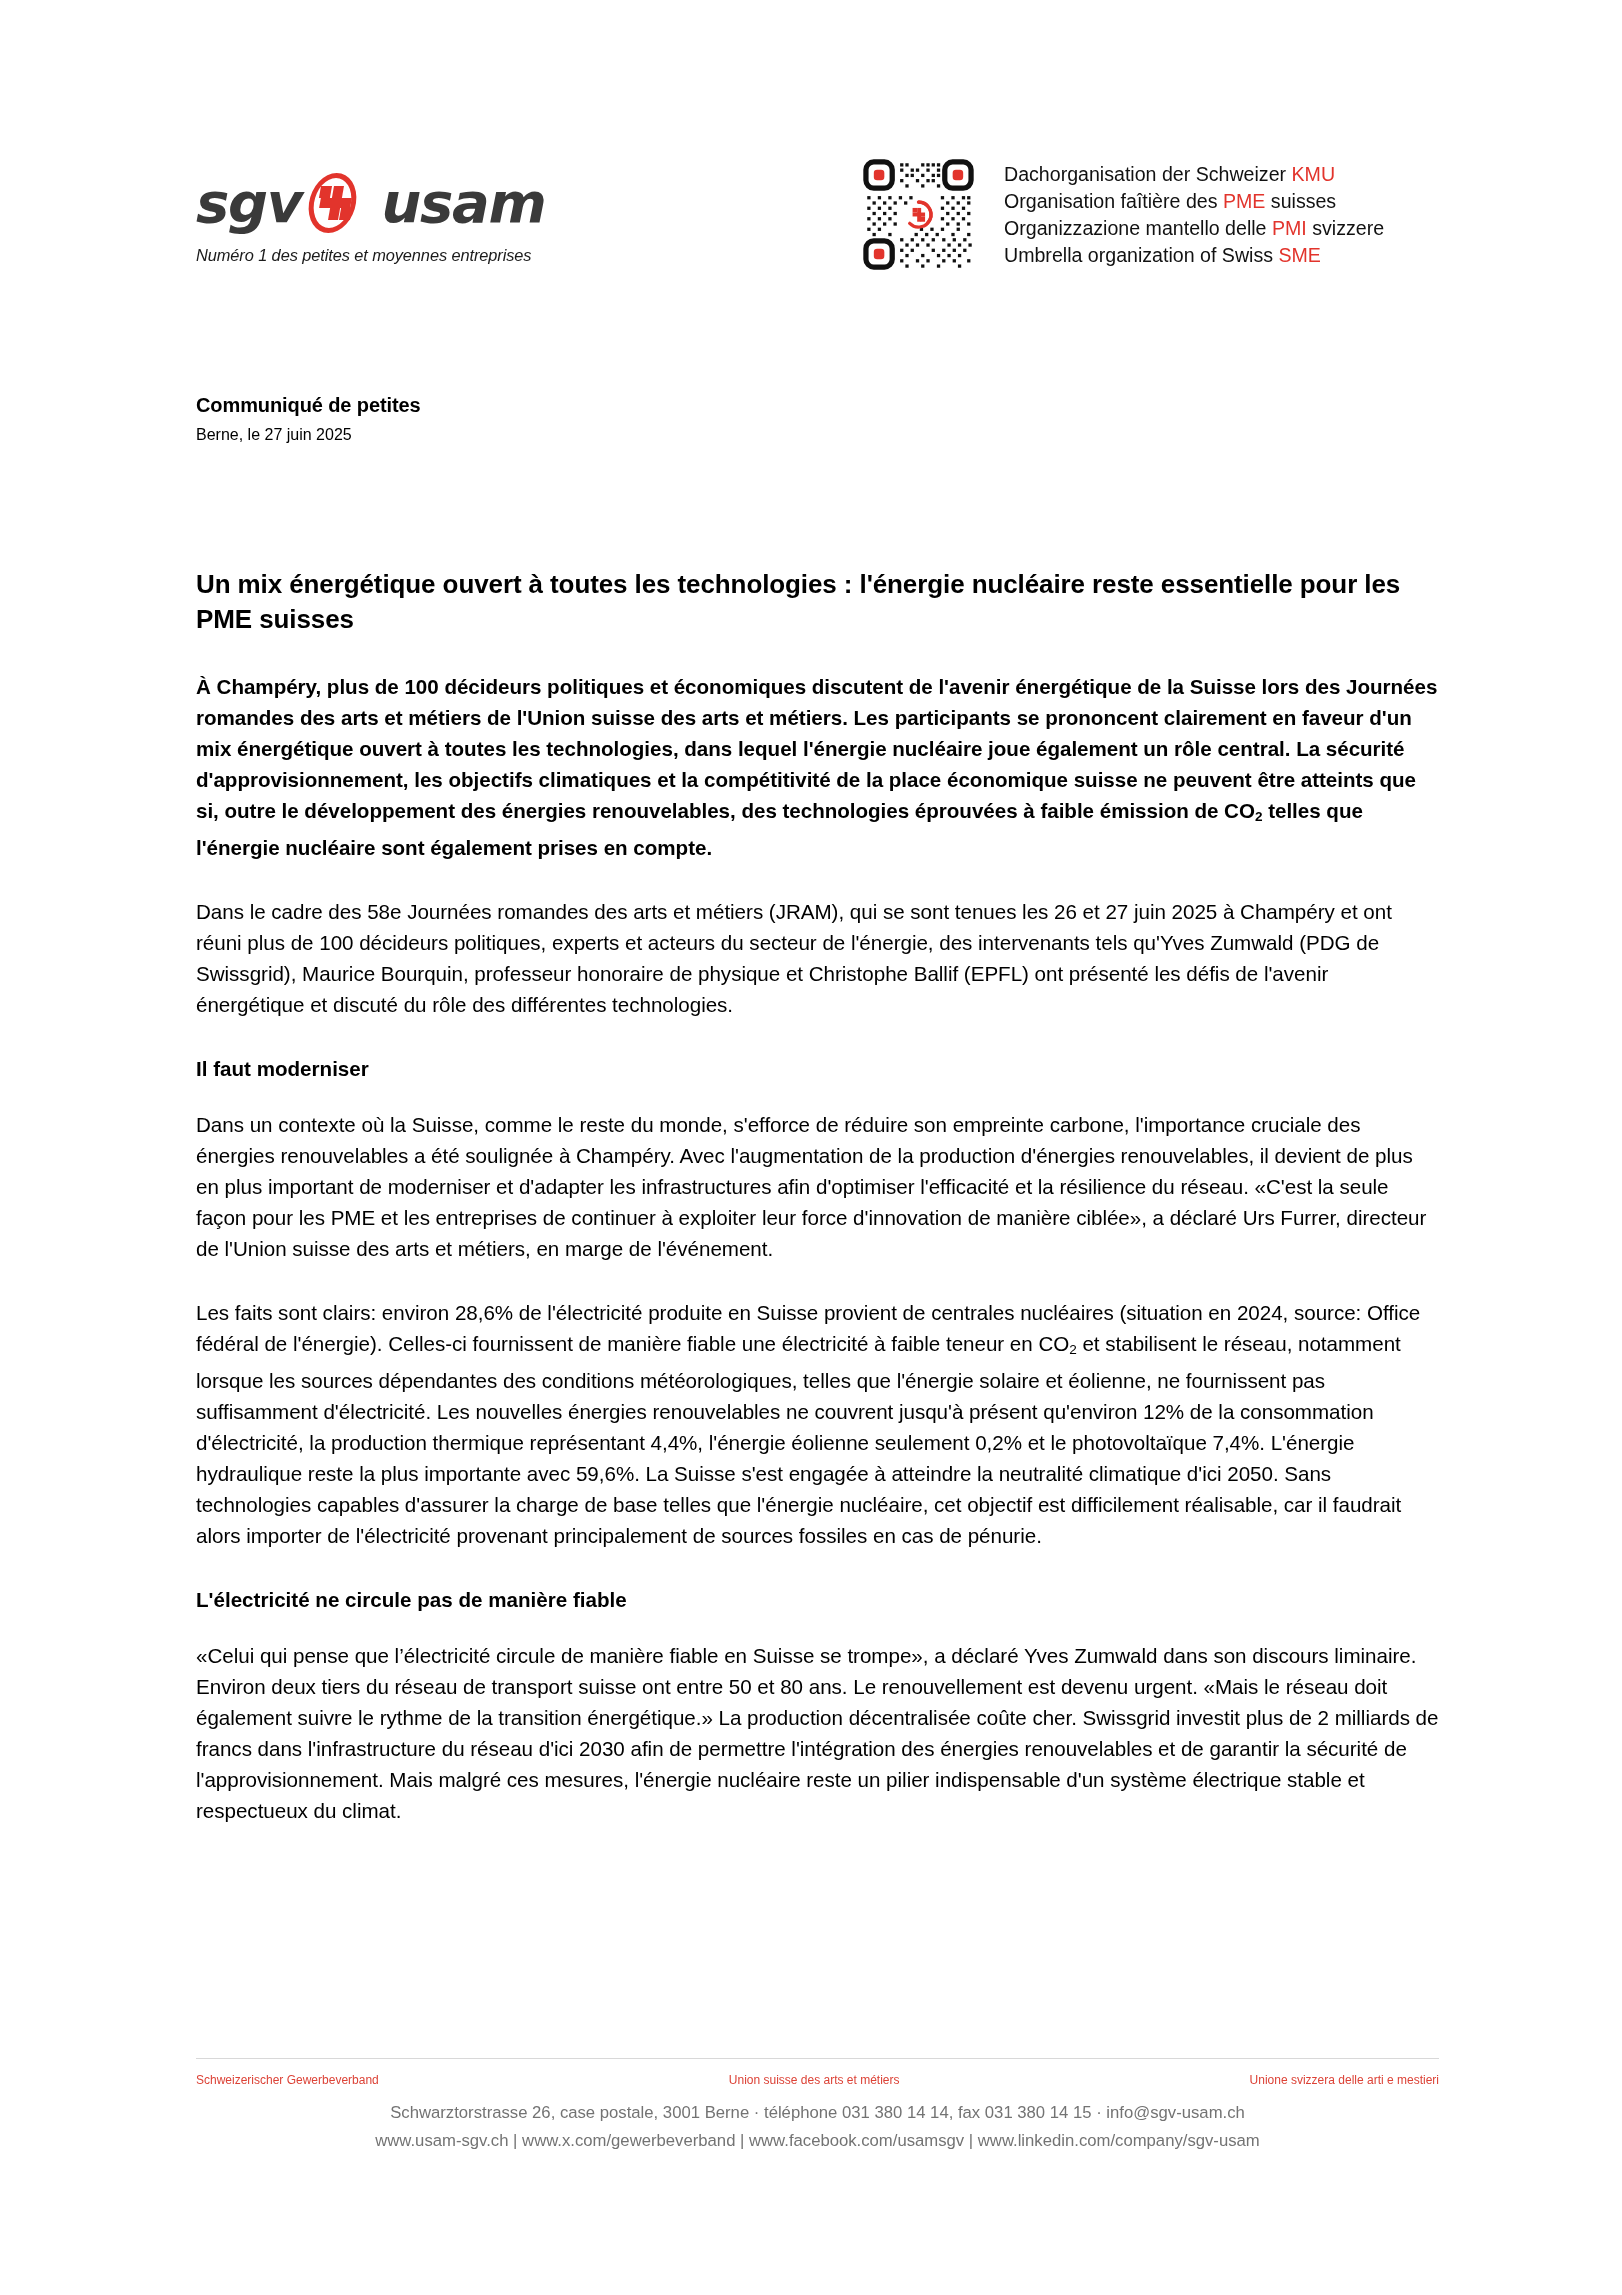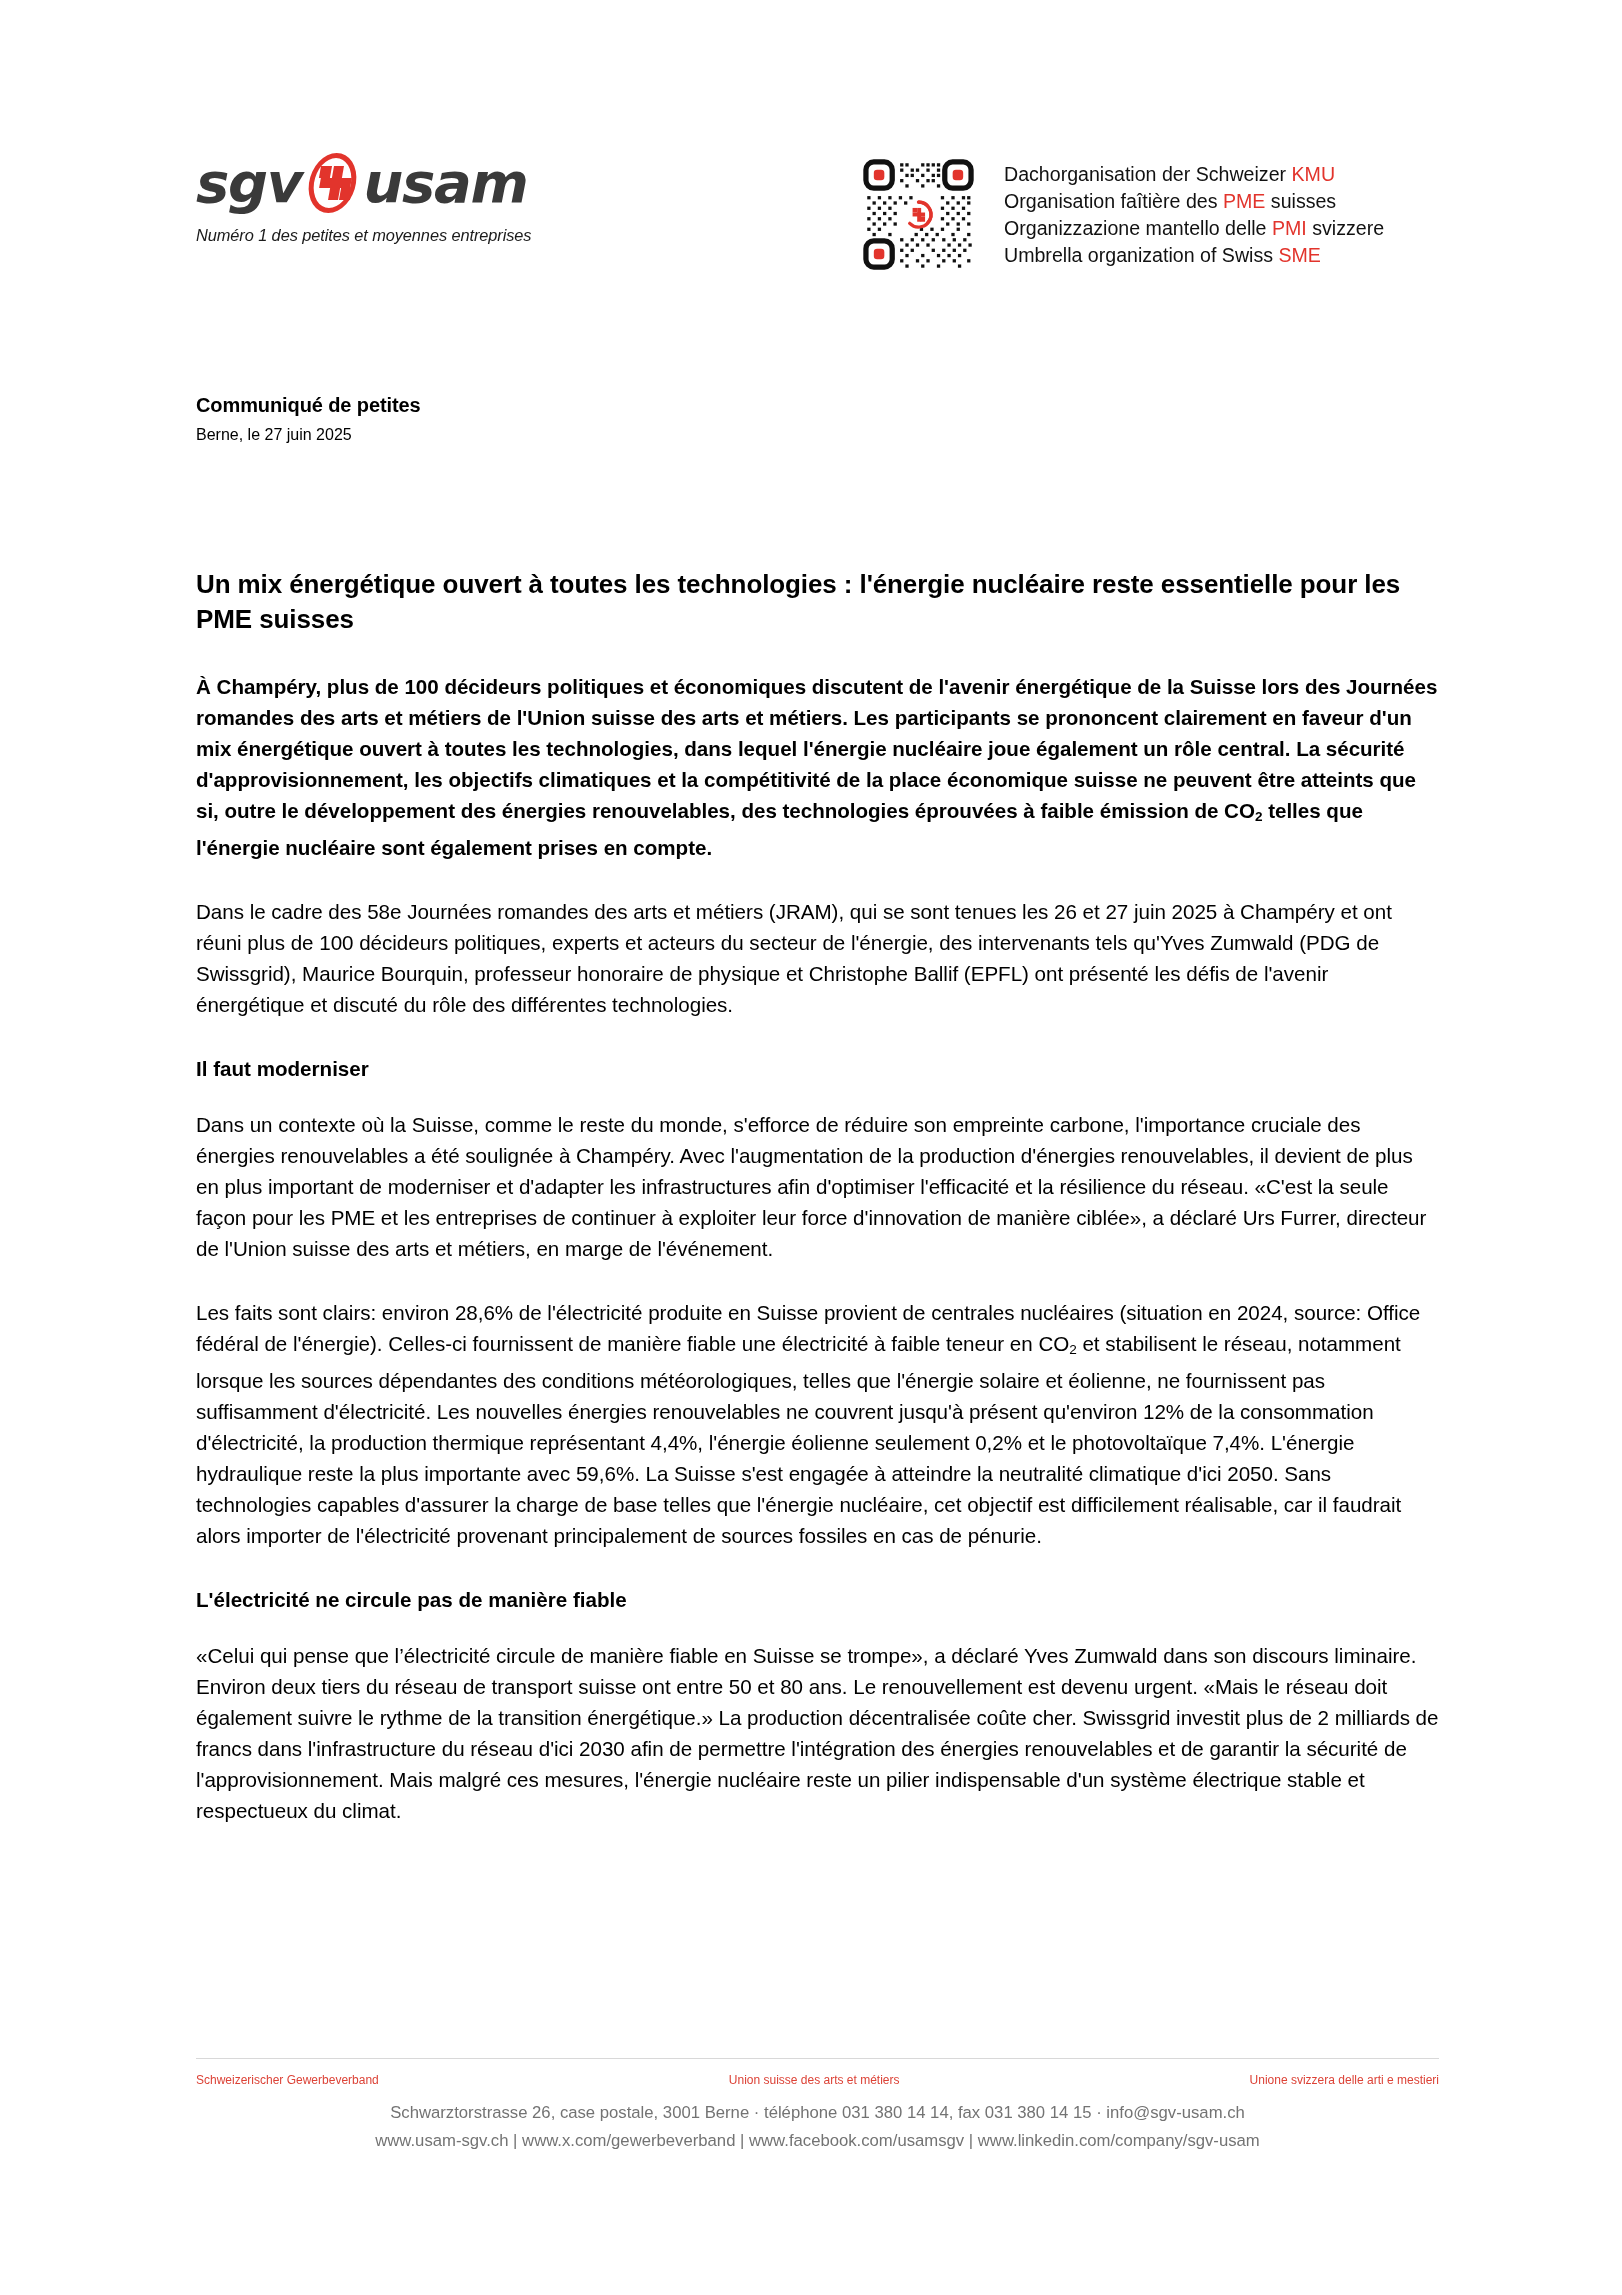--- a/index.html
+++ b/index.html
@@ -27,37 +27,37 @@
   .header {
     position: absolute;
     left: 0;
     top: 149px;
     width: 1622px;
     height: 137px;
   }
   .logo-block {
     position: absolute;
     left: 196px;
-    top: 0;
+    top: 20px;
     width: 406px;
   }
   .logo-wordmark {
     display: flex;
     align-items: center;
     font-family: "DejaVu Sans", sans-serif;
     font-style: italic;
     font-weight: bold;
     font-size: 56px;
     letter-spacing: -1.3px;
     color: #3a3a3a;
     line-height: 1;
     height: 68px;
   }
   .logo-sgv { margin-right: 3.9px; }
-  .logo-usam { margin-left: 0; }
+  .logo-usam { margin-left: 18px; }
   .logo-mark {
     position: relative;
     width: 55px;
     height: 63px;
     margin: 0 1.3px;
     flex: 0 0 auto;
   }
   .logo-mark .ring {
     position: absolute;
     left: 2px; top: 1.3px;

